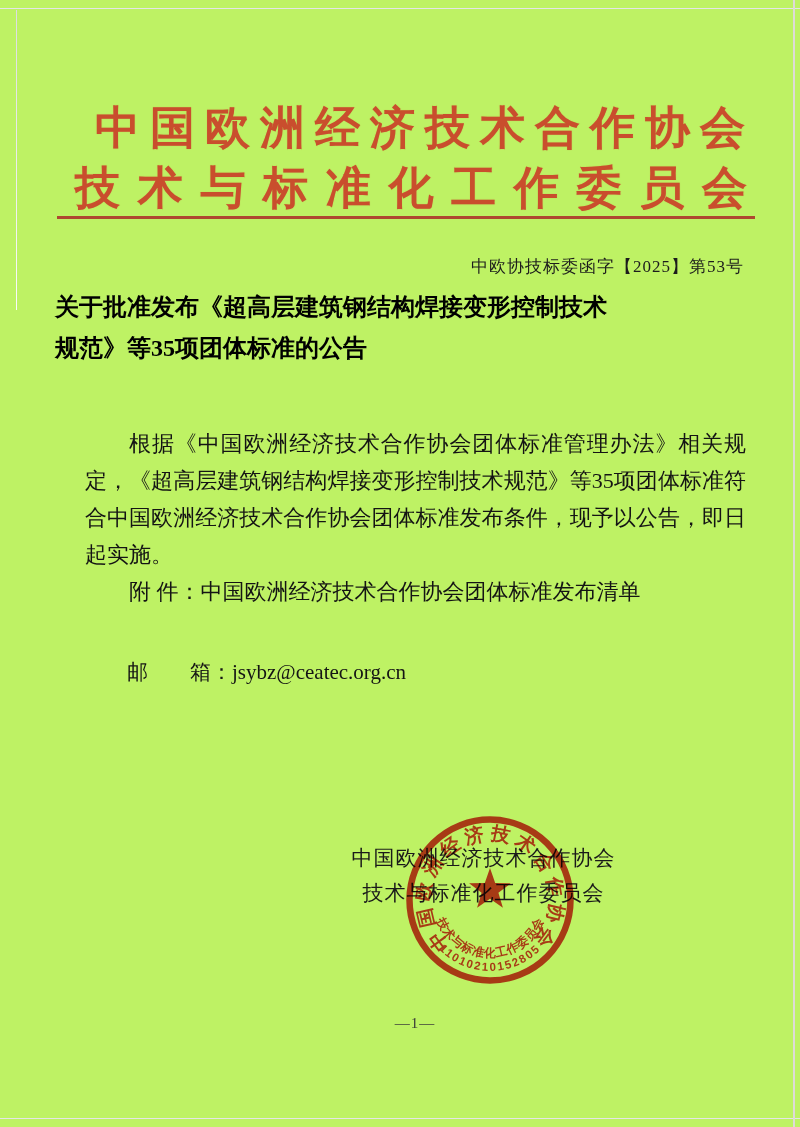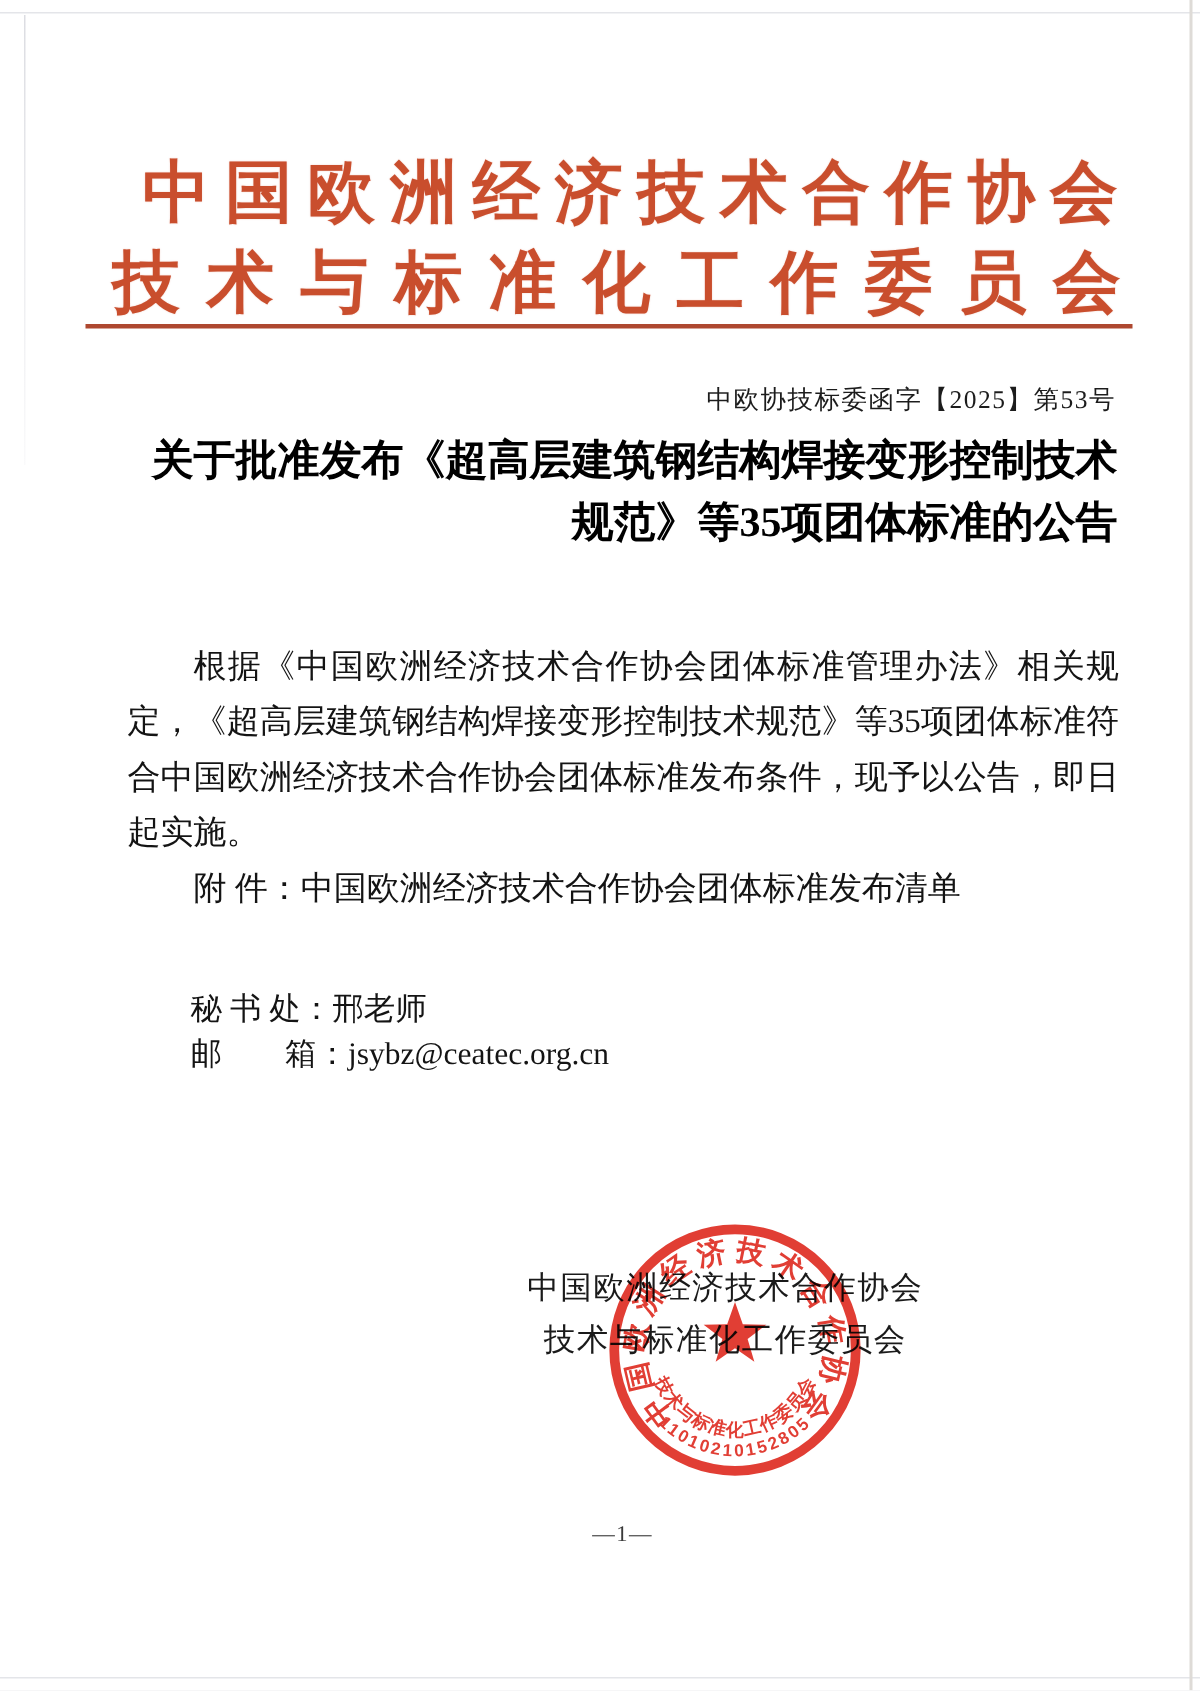--- a/index.html
+++ b/index.html
@@ -4,21 +4,21 @@
 <style>
   html,body{margin:0;padding:0;}
   body{
     background:#e9e9ec;
     font-family:"Liberation Serif","DejaVu Serif",serif;
   }
   .page{
     position:relative;
     width:800px;height:1127px;
     margin:0 auto;
-    background:#ffffff;
+    background:#bef264;
     overflow:hidden;
     color:#151515;
   }
   
   .edge{position:absolute;pointer-events:none;}
   .edge-top{top:8px;left:0;width:800px;height:1px;background:#e4e5e9;}
   .edge-bottom{top:1118px;left:0;width:800px;height:1px;background:#e4e5e9;}
   .edge-left{top:10px;left:16px;width:1px;height:300px;
     background:linear-gradient(#dcdde2,#fafafb);}
   .edge-right{top:0;left:793px;width:2px;height:1127px;background:#dedbd7;}
@@ -42,23 +42,23 @@
     background:#ae4830;
   }
   .doc-number{
     position:absolute;top:227px;right:56px;
     font-size:17px;letter-spacing:1px;color:#1c1c1c;margin-top:28px;
   }
 
   
   .notice-title{
     position:absolute;top:287px;left:55px;width:690px;
-    text-align:right;
+    text-align:left;
     font-weight:700;
-    font-size:28px;
+    font-size:24px;
     line-height:41px;
     color:#000;
   }
 
   
   .doc-body{
     position:absolute;top:425px;left:85px;width:661px;
     font-size:22px;line-height:37px;color:#141414;
     text-align:justify;
   }
@@ -114,21 +114,20 @@
     <div>关于批准发布《超高层建筑钢结构焊接变形控制技术</div>
     <div>规范》等35项团体标准的公告</div>
   </div>
 
   <div class="doc-body">
     <p>根据《中国欧洲经济技术合作协会团体标准管理办法》相关规定，《超高层建筑钢结构焊接变形控制技术规范》等35项团体标准符合中国欧洲经济技术合作协会团体标准发布条件，现予以公告，即日起实施。</p>
     <p><span class="attach-label">附 件：</span><span>中国欧洲经济技术合作协会团体标准发布清单</span></p>
   </div>
 
   <div class="contact">
-    <div><span class="c-label">秘 书 处：</span><span>邢老师</span></div>
     <div><span class="c-label">邮　　箱：</span><span>jsybz@ceatec.org.cn</span></div>
   </div>
 
   <div class="signature">
     <div>中国欧洲经济技术合作协会</div>
     <div>技术与标准化工作委员会</div>
   </div>
 
   <svg class="seal" viewBox="0 0 200 200" xmlns="http://www.w3.org/2000/svg">
     <defs>

